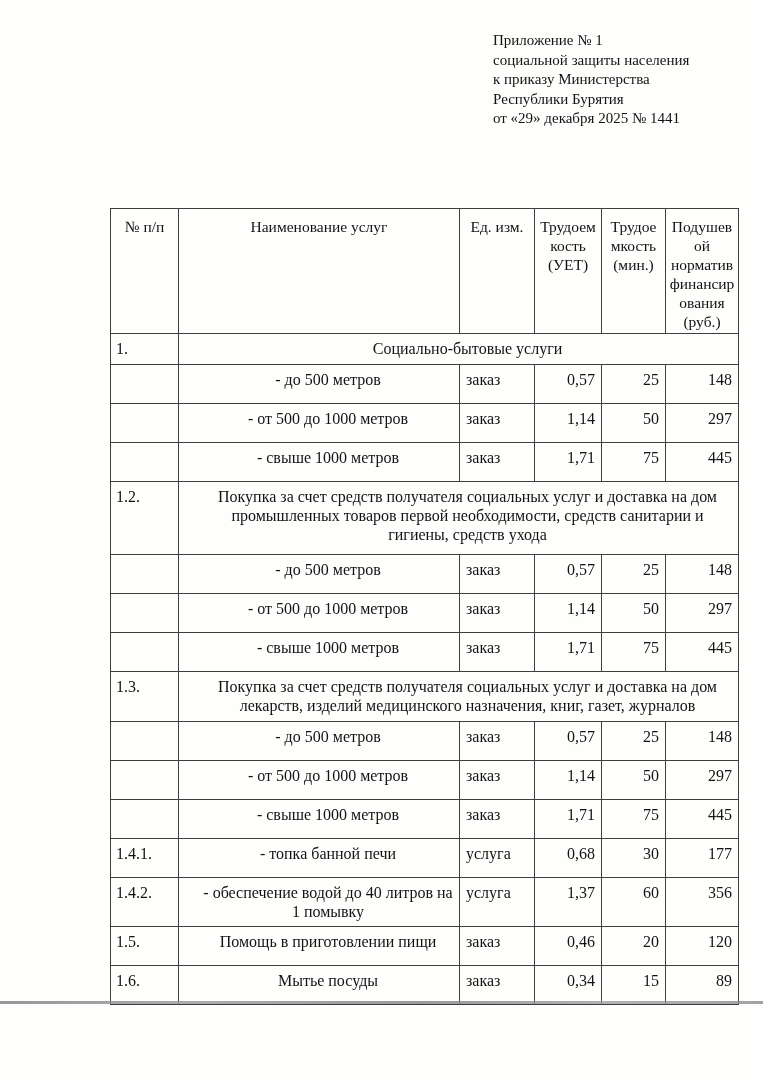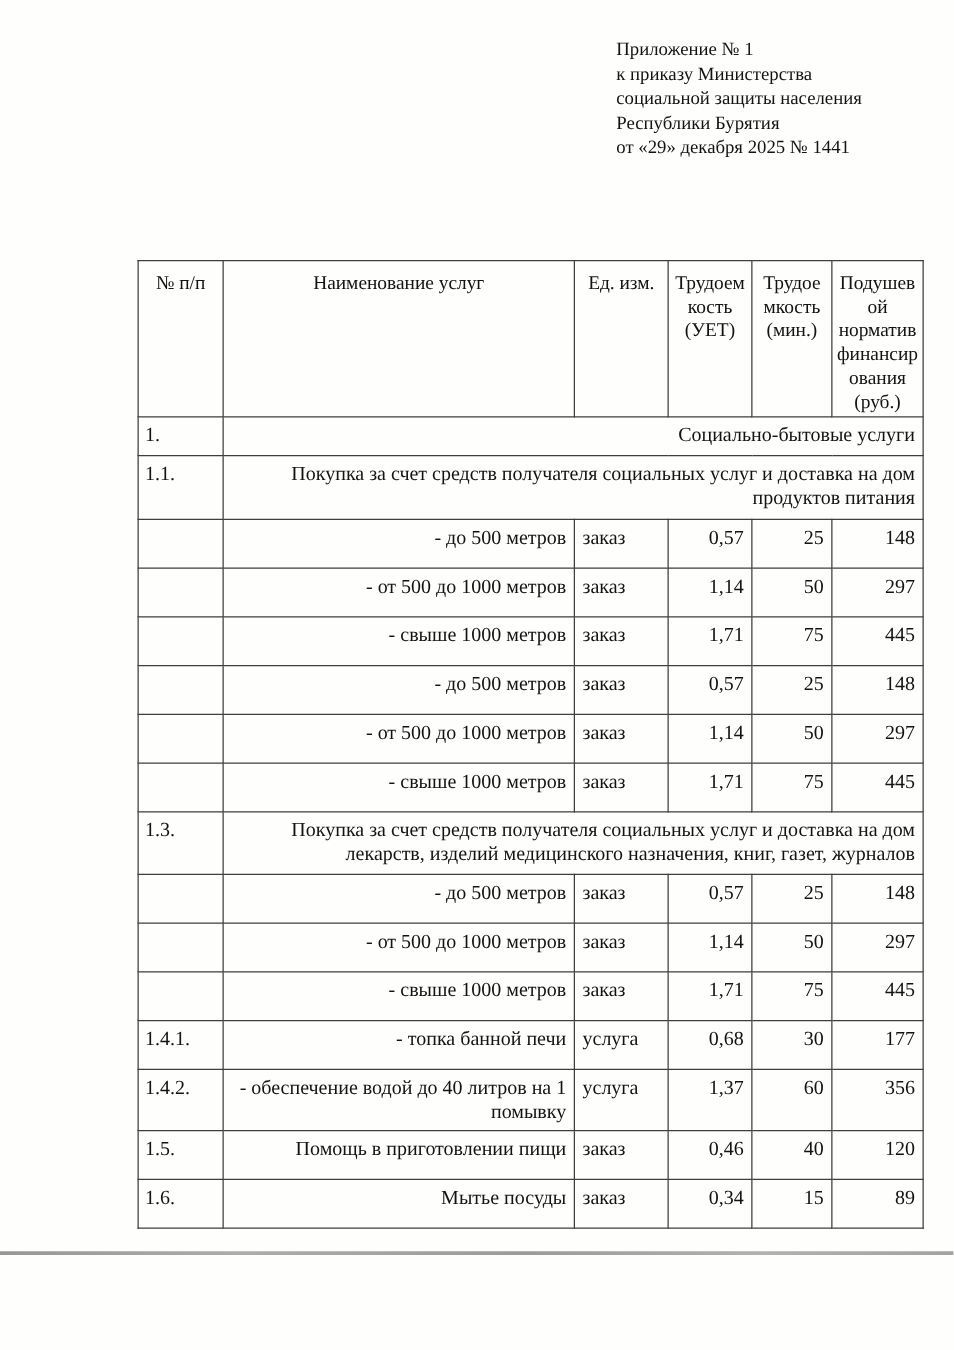--- a/index.html
+++ b/index.html
@@ -31,21 +31,21 @@
     font-weight:normal;
     font-size:16px;line-height:19px;
     overflow:hidden;
   }
   th{
     text-align:center;
     font-size:15.5px;line-height:19px;
     padding:8px 1px 2px 1px;
   }
   td.c-num{text-align:left;padding:5px 2px 2px 5px;}
-  td.c-name{text-align:right;padding:5px 6px 2px 11px;margin-left:40px;}
+  td.c-name{text-align:center;padding:5px 6px 2px 24px;margin-left:40px;}
   td.c-unit{text-align:left;padding:5px 2px 2px 6px;}
   td.c-val{text-align:right;padding:5px 6px 14px 2px;}
   tr.rh125>*{height:125px;font-family:Liberation Serif, serif;}
   tr.rh31>*{height:31px;}
   tr.rh51>*{height:51px;}
   tr.rh34>*{height:34px;}
   tr.rh33>*{height:33px;}
   tr.rh29>*{height:29px;}
   tr.rh28>*{height:28px;}
   tr.rh73>*{height:73px;}
@@ -59,22 +59,22 @@
     opacity:.8;
   }
 </style>
 </head>
 <body>
 
 <div class="page">
 
   <div class="doc-ref">
     <div>Приложение № 1</div>
+    <div>социальной защиты населения</div>
     <div>к приказу Министерства</div>
-    <div>социальной защиты населения</div>
     <div>Республики Бурятия</div>
     <div>от «29» декабря 2025 № 1441</div>
   </div>
 
 
   <table class="norms">
     <colgroup>
       <col style="width:68px">
         <col style="width:281px">
         <col style="width:75px">
@@ -90,24 +90,20 @@
         <th>Трудоем кость (УЕТ)</th>
         <th>Трудое мкость (мин.)</th>
         <th>Подушев ой норматив финансир ования (руб.)</th>
       </tr>
     </thead>
     <tbody>
       <tr class="rh31">
         <td class="c-num">1.</td>
         <td class="c-name" colspan="5">Социально-бытовые услуги</td>
       </tr>
-      <tr class="rh51">
-        <td class="c-num">1.1.</td>
-        <td class="c-name" colspan="5">Покупка за счет средств получателя социальных услуг и доставка на дом продуктов питания</td>
-      </tr>
       <tr class="rh34">
         <td class="c-num"></td>
         <td class="c-name">- до 500 метров</td>
         <td class="c-unit">заказ</td>
         <td class="c-val">0,57</td>
         <td class="c-val">25</td>
         <td class="c-val">148</td>
       </tr>
       <tr class="rh34">
         <td class="c-num"></td>
@@ -117,20 +113,24 @@
         <td class="c-val">50</td>
         <td class="c-val">297</td>
       </tr>
       <tr class="rh28">
         <td class="c-num"></td>
         <td class="c-name">- свыше 1000 метров</td>
         <td class="c-unit">заказ</td>
         <td class="c-val">1,71</td>
         <td class="c-val">75</td>
         <td class="c-val">445</td>
+      </tr>
+      <tr class="rh73">
+        <td class="c-num">1.2.</td>
+        <td class="c-name" colspan="5">Покупка за счет средств получателя социальных услуг и доставка на дом промышленных товаров первой необходимости, средств санитарии и гигиены, средств ухода</td>
       </tr>
       <tr class="rh33">
         <td class="c-num"></td>
         <td class="c-name">- до 500 метров</td>
         <td class="c-unit">заказ</td>
         <td class="c-val">0,57</td>
         <td class="c-val">25</td>
         <td class="c-val">148</td>
       </tr>
       <tr class="rh34">
@@ -191,21 +191,21 @@
         <td class="c-unit">услуга</td>
         <td class="c-val">1,37</td>
         <td class="c-val">60</td>
         <td class="c-val">356</td>
       </tr>
       <tr class="rh33">
         <td class="c-num">1.5.</td>
         <td class="c-name">Помощь в приготовлении пищи</td>
         <td class="c-unit">заказ</td>
         <td class="c-val">0,46</td>
-        <td class="c-val">40</td>
+        <td class="c-val">20</td>
         <td class="c-val">120</td>
       </tr>
       <tr class="rh26">
         <td class="c-num">1.6.</td>
         <td class="c-name">Мытье посуды</td>
         <td class="c-unit">заказ</td>
         <td class="c-val">0,34</td>
         <td class="c-val">15</td>
         <td class="c-val">89</td>
       </tr>

